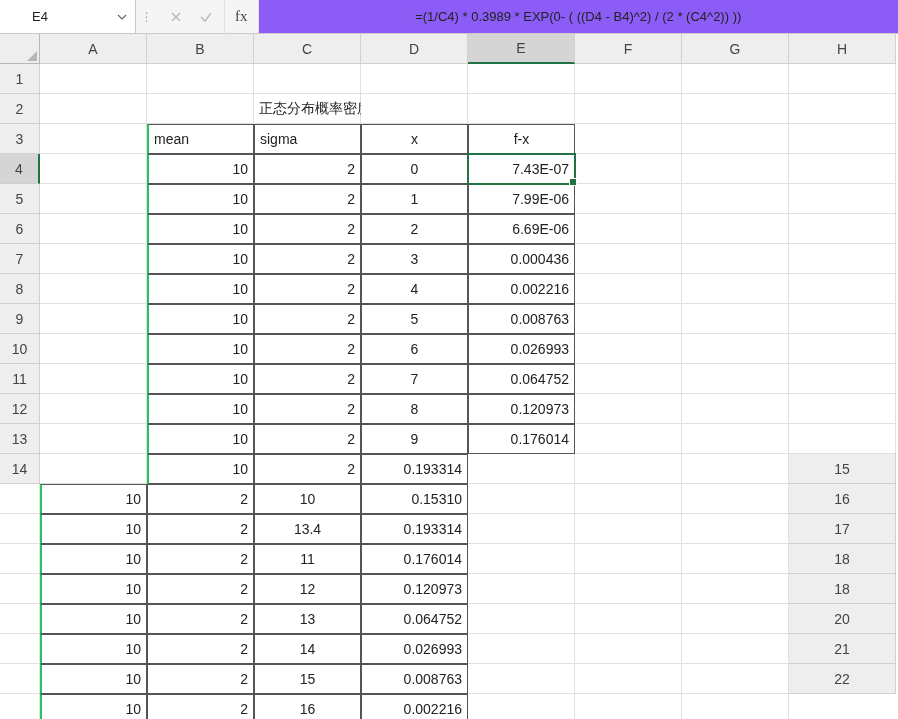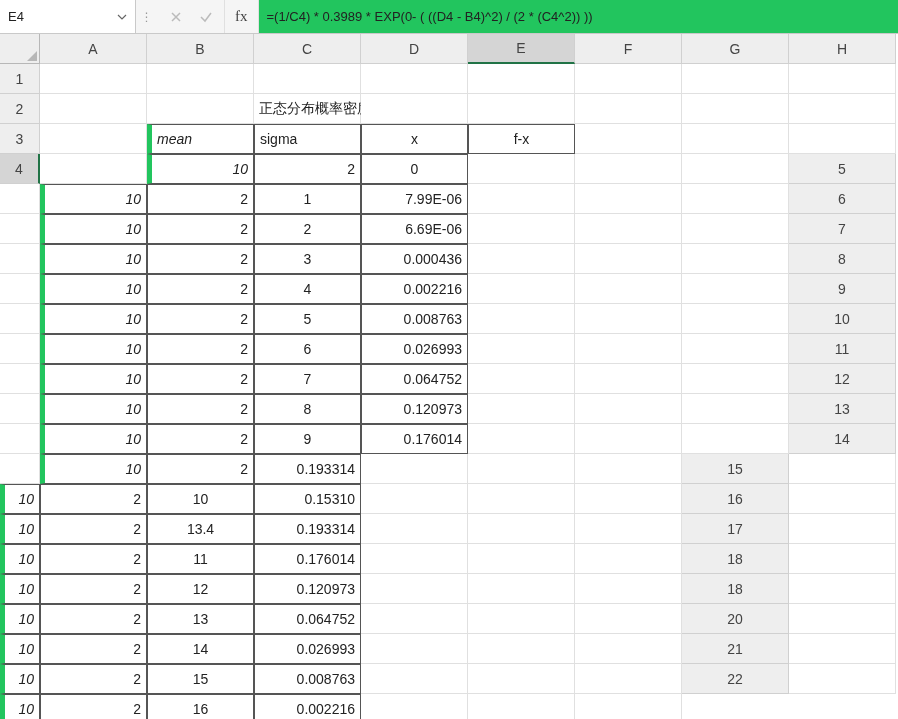--- a/index.html
+++ b/index.html
@@ -23,21 +23,21 @@
     background: #f5f5f5;
   }
   .namebox-wrap {
     display: flex;
     align-items: center;
     width: 136px;
     border-right: 1px solid #c9c9c9;
     background: #fff;
     padding: 0 6px 0 8px;
   }
-  .namebox-text { flex: 1; font-size: 13px; }
+  .namebox-text { flex: 1; font-size: 13px; margin-left: 24px; }
   .namebox-drop {
     width: 14px; height: 14px; display: flex;
     align-items: center; justify-content: center;
     color: #666;
   }
   .namebox-drop svg { width: 10px; height: 10px; }
 
   .resize-nub {
     width: 22px;
     display: flex;
@@ -66,25 +66,26 @@
     color: #444;
     border-right: 1px solid #e0e0e0;
     font-family: "Times New Roman", serif;
     font-size: 15px;
   }
   .formula-input {
     flex: 1;
     display: flex;
     align-items: center;
     padding: 0 8px;
-    background: #22c55e;
+    background: #8b5cf6;
     font-size: 13px;
     white-space: nowrap;
     overflow: hidden;
     color: #222;
+    justify-content: center;
   }
 
   
   .sheet {
     display: grid;
     grid-template-columns: 40px repeat(8, 107px);
     grid-auto-rows: 30px;
     font-size: 14px;
   }
 
@@ -131,21 +132,21 @@
   }
   .cell.r { justify-content: flex-end; }
   .cell.c { justify-content: center; }
   .cell.l { justify-content: flex-start; }
 
   
   .tbl  { border: 1px solid #555; }
   
   .tbl { border-right: 1px solid #555; border-bottom: 1px solid #555; }
   .tbl.top { border-top: 1px solid #555; }
-  .tbl.left{ border-left: 5px solid #22c55e; font-style: italic; }
+  .tbl.left{ border-left: 2px solid #22c55e; }
 
   
   .active-cell {
     outline: 2px solid #217346;
     outline-offset: -1px;
     z-index: 2;
   }
   .active-cell::after{
     content:"";
     position:absolute;
@@ -243,20 +244,23 @@
     <div class="cell l"></div>
     <div class="cell tbl left r">
       <span>10</span>
     </div>
     <div class="cell tbl r">
       <span>2</span>
     </div>
     <div class="cell tbl c">
       <span>0</span>
     </div>
+    <div class="cell tbl active-cell r">
+      <span>7.43E-07</span>
+    </div>
     <div class="cell l"></div>
     <div class="cell l"></div>
     <div class="cell l"></div>
     <div class="rowhdr">5</div>
     <div class="cell l"></div>
     <div class="cell tbl left r">
       <span>10</span>
     </div>
     <div class="cell tbl r">
       <span>2</span>

